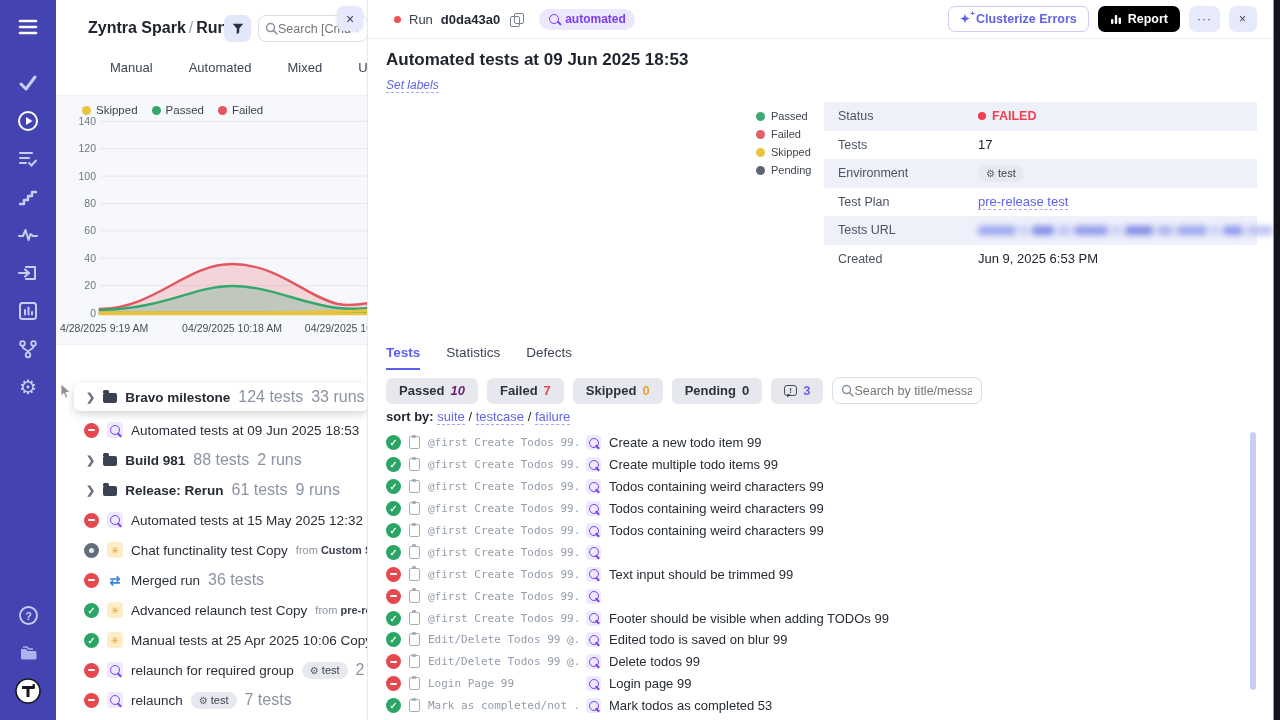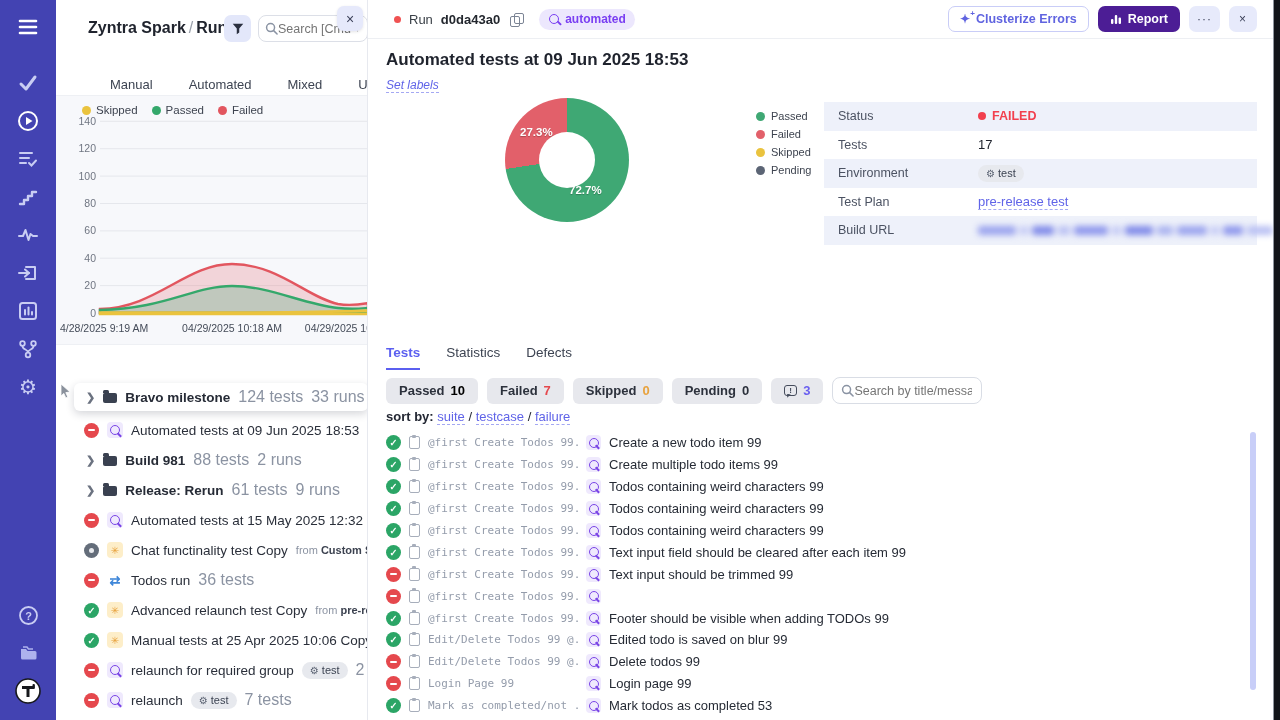--- a/index.html
+++ b/index.html
@@ -24,21 +24,21 @@
   .lp-title .sep { color:#9aa0ab; font-weight:normal; padding:0 3px; }
   .filter-btn { position:absolute; left:168px; top:15px; width:27px; height:27px; border-radius:7px;
     background:#e3e7fa; display:flex; align-items:center; justify-content:center; cursor:pointer; }
   .lp-search { position:absolute; left:202px; top:15px; width:110px; height:27px; background:#fff;
     border:1px solid #dcdfe7; border-radius:8px; display:flex; align-items:center; padding:0 6px; overflow:hidden; }
   .lp-search input { border:0; outline:0; width:80px; font-size:12.5px; color:#3c4352; background:transparent;
     font-family:"Liberation Sans", sans-serif; }
   .lp-close { position:absolute; left:281px; top:6px; width:26px; height:25px; border-radius:7px;
     background:#e6e9fb; color:#3c415a; font-size:14px; display:flex; align-items:center; justify-content:center;
     cursor:pointer; box-shadow:0 1px 3px rgba(30,35,60,.12); z-index:5; }
-  .lp-tabs { position:absolute; left:0; top:60px; width:312px; height:32px; display:flex; align-items:flex-end;
+  .lp-tabs { position:absolute; left:0; top:60px; width:312px; height:32px; display:flex; align-items:flex-start;
     padding-left:18px; gap:36px; }
   .lp-tabs .tab { font-size:13px; color:#3d4452; cursor:pointer; white-space:nowrap; }
   .chart-card { position:absolute; left:0; top:95px; width:312px; height:250px; background:#f7f8fb;
     border-top:1px solid #eef0f4; border-bottom:1px solid #eef0f4; }
   .chart-legend { position:absolute; left:26px; top:8px; display:flex; gap:14px; align-items:center; }
   .chart-legend .li { display:flex; align-items:center; gap:5px; font-size:11.5px; color:#3e4450; }
   .dot { width:9px; height:9px; border-radius:50%; display:inline-block; flex:none; }
   .chart-card svg { position:absolute; left:0; top:0; }
 
   
@@ -89,21 +89,21 @@
   .auto-badge { display:inline-flex; align-items:center; gap:5px; height:21px; padding:0 9px; margin-left:8px;
     background:#ece7fd; border-radius:11px; font-size:12px; font-weight:bold; color:#7a3ff2; cursor:pointer; }
   .qmini { position:relative; width:12px; height:12px; display:inline-flex; align-items:center; justify-content:center; }
   .qmini::before { content:""; width:8px; height:8px; border:1.6px solid #7a3ff2; border-radius:50%; }
   .qmini::after { content:""; position:absolute; width:4.5px; height:1.6px; background:#7a3ff2; transform:rotate(45deg); right:-1px; bottom:1px; }
   .tb-right { margin-left:auto; display:flex; align-items:center; gap:9px; }
   .btn-cluster { height:26px; padding:0 11px; border:1px solid #c9cdf7; border-radius:7px; background:#fff;
     color:#6064e0; font-size:12.5px; font-weight:bold; display:flex; align-items:center; gap:6px; cursor:pointer; }
   .spark { font-size:12px; position:relative; }
   .spark::after { content:"+"; position:absolute; font-size:8px; top:-3px; right:-5px; }
-  .btn-report { height:26px; padding:0 12px; border-radius:7px; background:#4c1d95; color:#fff; font-size:12.5px;
+  .btn-report { height:26px; padding:0 12px; border-radius:7px; background:#000000; color:#fff; font-size:12.5px;
     font-weight:bold; display:flex; align-items:center; gap:6px; cursor:pointer; border:0; }
   .btn-sq { height:26px; min-width:28px; padding:0 8px; border-radius:7px; background:#e7eafb; color:#3c415a;
     font-size:12px; display:flex; align-items:center; justify-content:center; cursor:pointer; letter-spacing:1px; }
 
   .run-title { position:absolute; left:18px; top:50px; font-size:17px; font-weight:bold; color:#1f232d; }
   .set-labels { position:absolute; left:18px; top:78px; font-size:12px; color:#6064e8;
     border-bottom:1px dashed #a4a8f3; cursor:pointer;font-style:italic; }
 
   
   .donut { position:absolute; left:137px; top:98px; width:124px; height:124px; border-radius:50%;
@@ -126,21 +126,21 @@
   .blur-url { display:flex; gap:4px; align-items:center; filter:blur(3px); }
   .blur-url i { display:block; height:9px; border-radius:2px; }
 
   
   .ttabs { position:absolute; left:18px; top:345px; display:flex; gap:26px; }
   .ttabs .t { font-size:13.5px; color:#3d4452; cursor:pointer; padding-bottom:8px; }
   .ttabs .t.active { color:#5b5ff0; font-weight:bold; border-bottom:2.5px solid #5b5ff0; }
   .filters { position:absolute; left:18px; top:377px; display:flex; gap:9px; align-items:center; }
   .pill { height:26px; padding:0 13px; background:#e7e8ed; border-radius:6px; display:flex; align-items:center;
     gap:6px; font-size:13px; font-weight:bold; color:#2c313c; cursor:pointer; }
-  .cnt-pass { color:#000000; } .cnt-fail { color:#e5484d; } .cnt-skip { color:#e8a23d; } .cnt-pend { color:#2c313c; }
+  .cnt-pass { color:#701a75;font-style:italic; } .cnt-fail { color:#e5484d; } .cnt-skip { color:#e8a23d; } .cnt-pend { color:#2c313c; }
   .cnt-comm { color:#6a5ff0; }
   .bub { position:relative; width:13px; height:11px; border:1.5px solid #454c5c; border-radius:3px;
     font-size:8px; line-height:9px; text-align:center; font-weight:bold; color:#454c5c; }
   .bub::after { content:""; position:absolute; left:1px; bottom:-3.5px; border:3px solid transparent; border-top-color:#454c5c; border-left-color:#454c5c; width:0; height:0; transform:scale(.6); }
   .tsearch { height:27px; width:150px; border:1px solid #d9dde5; border-radius:8px; background:#fff;
     display:flex; align-items:center; padding:0 8px; overflow:hidden; }
   .tsearch input { border:0; outline:0; width:118px; font-size:12.5px; color:#3c4352;
     font-family:"Liberation Sans", sans-serif; }
   .sortrow { position:absolute; left:18px; top:409px; font-size:13px; color:#232733; font-weight:bold; }
   .sortrow a { color:#6064e8; font-weight:normal; border-bottom:1px dashed #a4a8f3; cursor:pointer; text-decoration:none; }
@@ -376,21 +376,21 @@
       </div>
       <div class="run-row">
         <span class="st-icon stop"></span>
         <span class="kind-icon manual"></span>
         <span class="run-name">Chat functinality test Copy</span>
         <span class="from-txt"><span>from</span> <b>Custom Selection</b></span>
       </div>
       <div class="run-row">
         <span class="st-icon fail"></span>
         <span class="kind-icon merged"></span>
-        <span class="run-name">Todos run</span>
+        <span class="run-name">Merged run</span>
         <span class="run-meta">36 tests</span>
       </div>
       <div class="run-row">
         <span class="st-icon pass"></span>
         <span class="kind-icon manual"></span>
         <span class="run-name">Advanced relaunch test Copy</span>
         <span class="from-txt"><span>from</span> <b>pre-release test</b></span>
       </div>
       <div class="run-row">
         <span class="st-icon pass"></span>
@@ -447,24 +447,20 @@
             <span>Report</span>
           </button>
         <span class="btn-sq">···</span>
         <span class="btn-sq">×</span>
       </span>
     </div>
 
     <h1 class="run-title">Automated tests at 09 Jun 2025 18:53</h1>
     <span class="set-labels">Set labels</span>
 
-    <div class="donut">
-      <span class="pct pct-fail">27.3%</span>
-      <span class="pct pct-pass">72.7%</span>
-    </div>
     <div class="donut-legend">
       <span class="li">
           <span class="dot" style="background:#3fa874"></span>
           <span>Passed</span>
         </span>
       <span class="li">
           <span class="dot" style="background:#e2606a"></span>
           <span>Failed</span>
         </span>
       <span class="li">
@@ -496,36 +492,40 @@
             <span>test</span>
           </span>
       </div>
       <div class="drow">
         <span class="dlabel">Test Plan</span>
         <span class="dvalue">
             <span class="plan-link">pre-release test</span>
           </span>
       </div>
       <div class="drow">
-        <span class="dlabel">Build URL</span>
+        <span class="dlabel">Tests URL</span>
         <span class="blur-url">
           <i style="width:38px;background:#9aa3ee"></i>
             <i style="width:8px;background:#c2c8f5"></i>
             <i style="width:22px;background:#7f89e8"></i>
             <i style="width:12px;background:#b9c0f3"></i>
             <i style="width:34px;background:#8d96ec"></i>
             <i style="width:9px;background:#c2c8f5"></i>
             <i style="width:28px;background:#7f89e8"></i>
             <i style="width:16px;background:#aab3f0"></i>
             <i style="width:30px;background:#9aa3ee"></i>
             <i style="width:8px;background:#c2c8f5"></i>
             <i style="width:20px;background:#8d96ec"></i>
             <i style="width:26px;background:#b9c0f3"></i>
         </span>
       </div>
+      <div class="drow">
+        <span class="dlabel">Created</span>
+        <span class="dvalue">Jun 9, 2025 6:53 PM</span>
+      </div>
     </div>
 
     <div class="ttabs">
       <span class="t active">Tests</span>
       <span class="t">Statistics</span>
       <span class="t">Defects</span>
     </div>
 
     <div class="filters">
       <span class="pill">
@@ -598,21 +598,20 @@
           <span class="clip-ic"></span>
           <span class="suite">@first Create Todos 99...</span>
           <span class="kind-icon auto"></span>
           <span class="ttitle">Todos containing weird characters 99</span>
         </div>
       <div class="trow">
           <span class="st-icon pass"></span>
           <span class="clip-ic"></span>
           <span class="suite">@first Create Todos 99...</span>
           <span class="kind-icon auto"></span>
-          <span class="ttitle">Text input field should be cleared after each item 99</span>
         </div>
       <div class="trow">
           <span class="st-icon fail"></span>
           <span class="clip-ic"></span>
           <span class="suite">@first Create Todos 99...</span>
           <span class="kind-icon auto"></span>
           <span class="ttitle">Text input should be trimmed 99</span>
         </div>
       <div class="trow">
           <span class="st-icon fail"></span>

